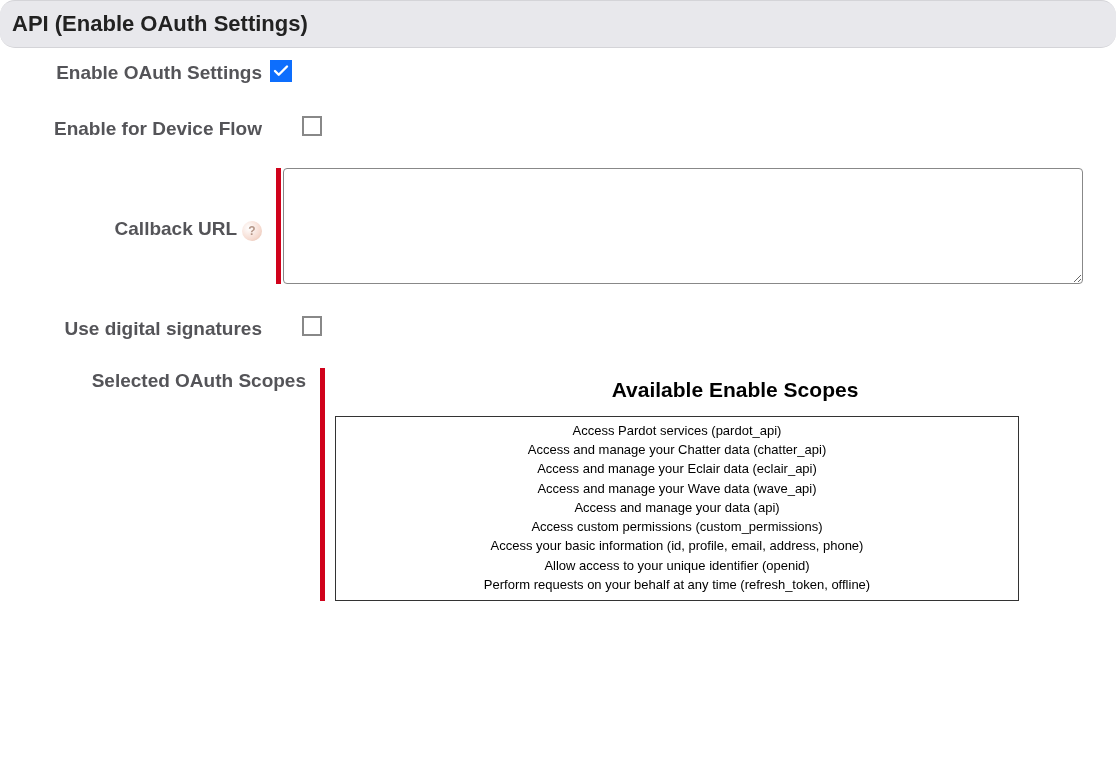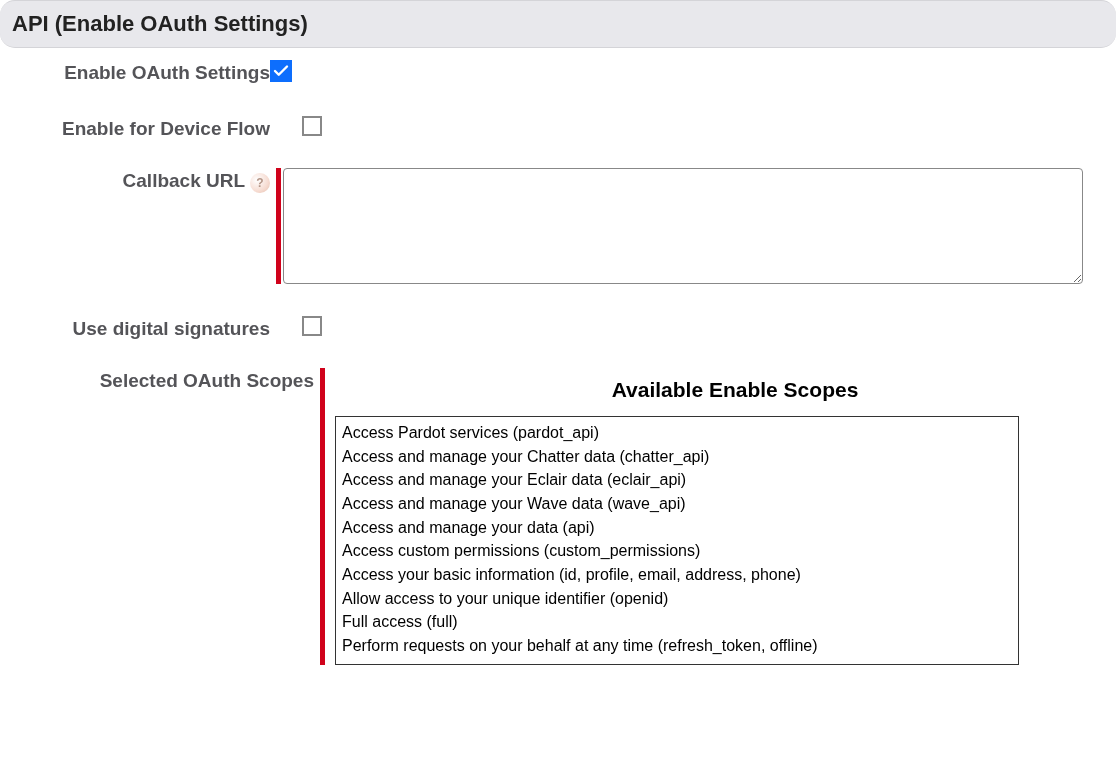--- a/index.html
+++ b/index.html
@@ -26,21 +26,21 @@
     }
     .row {
       display: flex;
       align-items: flex-start;
       margin: 0 0 4px 0;
     }
     .label-col {
       width: 270px;
       min-width: 270px;
       text-align: right;
-      padding-right: 0;
+      padding-right: 8px;
       padding-top: 6px;
       color: #545458;
       font-size: 19px;
       font-weight: 600;
     }
     .value-col {
       flex: 1;
       padding-top: 4px;
     }
     .value-col-scopes {
@@ -118,25 +118,26 @@
       font-size: 21px;
       color: #000;
       padding: 10px 0 14px 0;
     }
     .scopes-list {
       border: 1px solid #333;
       padding: 4px 6px 6px 6px;
       width: 684px;
     }
     .scopes-list .item {
-      font-size: 16px;
+      font-size: 13px;
       line-height: 1.48;
       color: #000;
       white-space: nowrap;
       cursor: pointer;
+      text-align: center;
     }
     .row-space {
       height: 24px;
     }
   </style>
 </head>
 <body>
 
 <div class="section-header">API (Enable OAuth Settings)</div>
 
@@ -158,21 +159,21 @@
   <div class="row">
     <div class="label-col">Enable for Device Flow</div>
     <div class="value-col">
       <span class="checkbox-plain"></span>
     </div>
   </div>
 
   <div class="row-space"></div>
 
   <div class="row">
-    <div class="label-col" style="padding-top:2px;">
+    <div class="label-col" style="padding-top:2px;margin-top:48px;">
       <span>Callback URL</span>
       <span class="help-icon">?</span>
     </div>
     <div class="value-col" style="padding-top:0;">
       <div class="callback-wrap">
         <div class="required-bar"></div>
         <textarea class="callback-textarea" value="" style=""></textarea>
       </div>
     </div>
   </div>
@@ -196,20 +197,19 @@
         <div class="scopes-title">Available Enable Scopes</div>
         <div class="scopes-list">
           <div class="item">Access Pardot services (pardot_api)</div>
           <div class="item">Access and manage your Chatter data (chatter_api)</div>
           <div class="item">Access and manage your Eclair data (eclair_api)</div>
           <div class="item">Access and manage your Wave data (wave_api)</div>
           <div class="item">Access and manage your data (api)</div>
           <div class="item">Access custom permissions (custom_permissions)</div>
           <div class="item">Access your basic information (id, profile, email, address, phone)</div>
           <div class="item">Allow access to your unique identifier (openid)</div>
-          <div class="item">Full access (full)</div>
           <div class="item">Perform requests on your behalf at any time (refresh_token, offline)</div>
         </div>
       </div>
     </div>
   </div>
 
 </div>
 
 </body></html>

